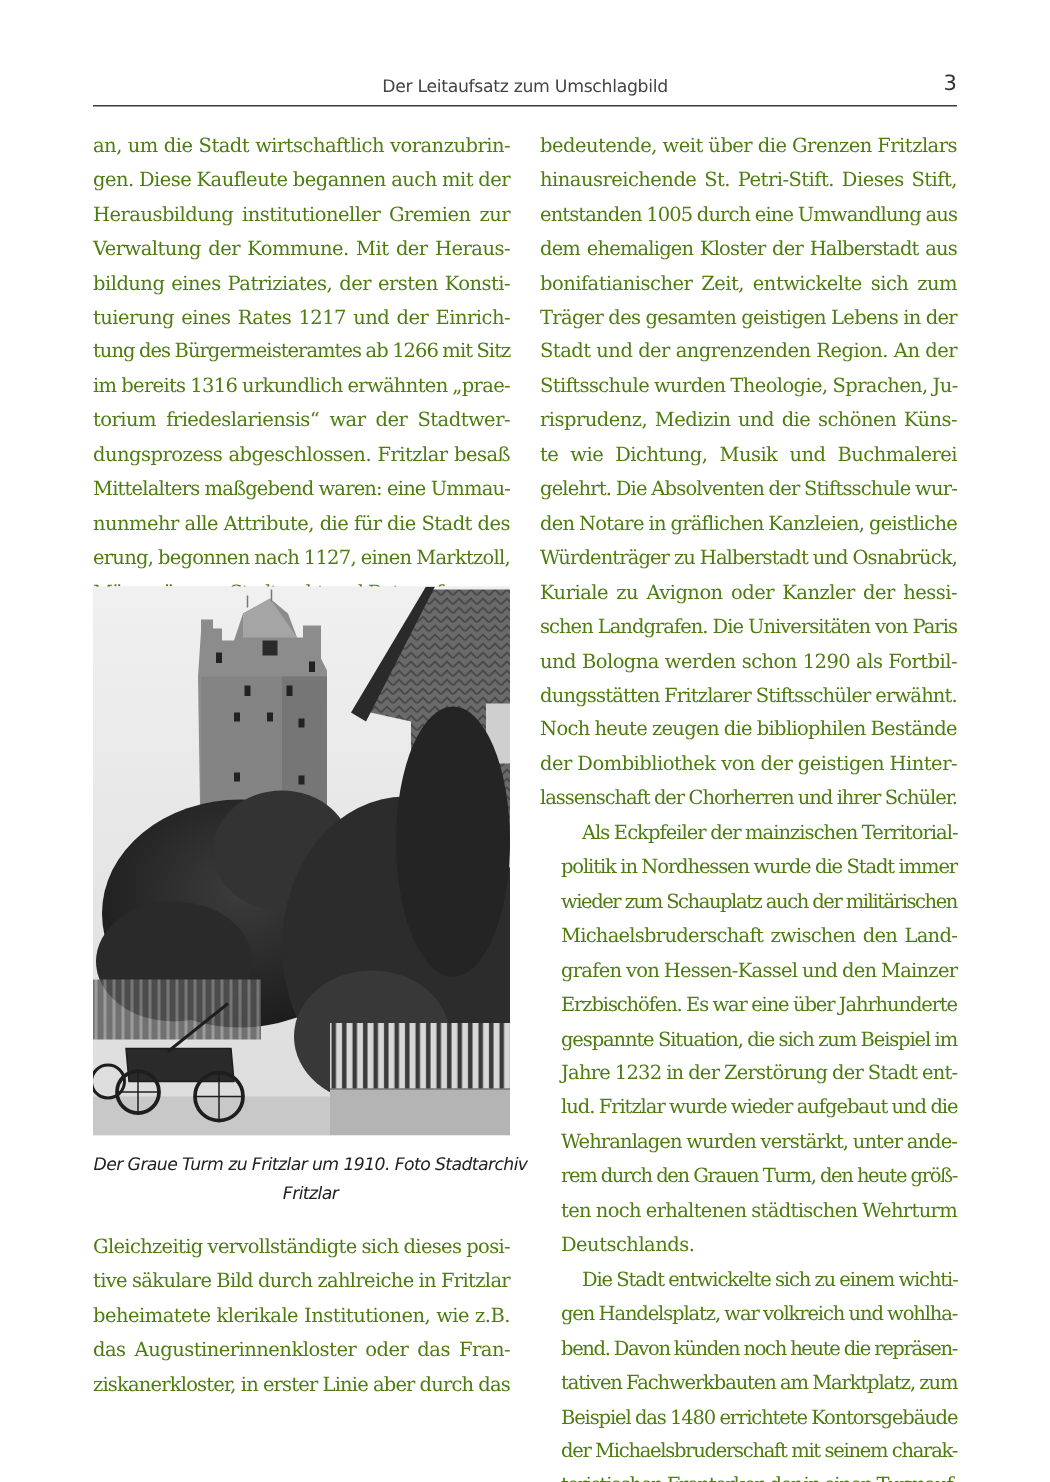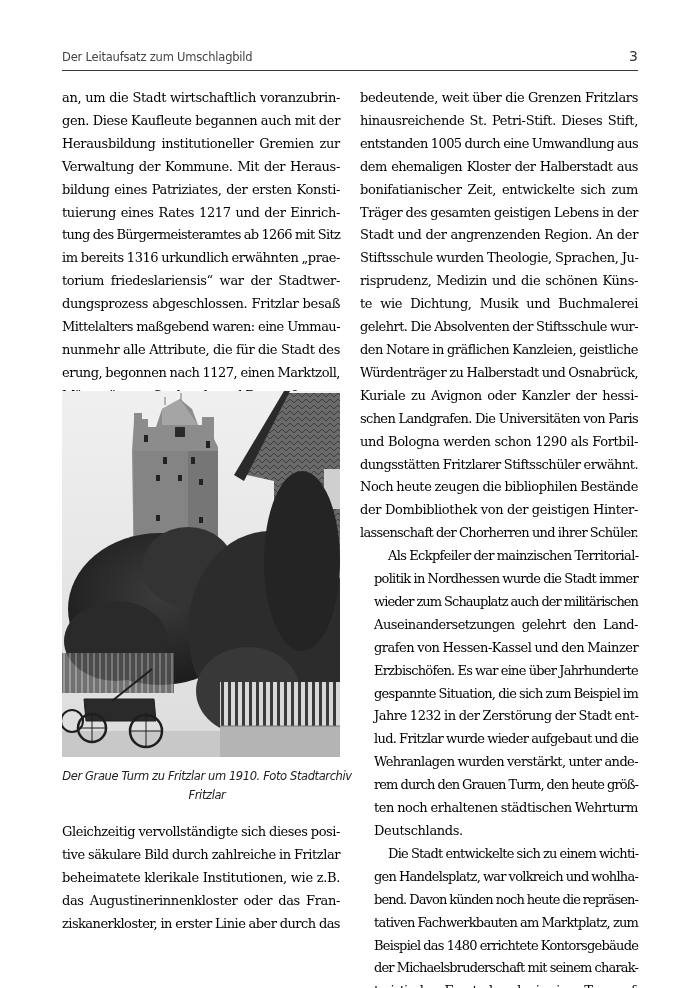--- a/index.html
+++ b/index.html
@@ -2,32 +2,32 @@
 <html><head>
 <meta charset="utf-8">
 <style>
   html, body { margin: 0; padding: 0; background: #ffffff; }
   body { width: 700px; height: 988px; position: relative; overflow: hidden; }
   .running-head {
     position: absolute; left: 62px; top: 48px; width: 576px; height: 22px;
     border-bottom: 1px solid #3a3a3a;
   }
   .running-title {
-    position: absolute; left: 0; right: 0; top: 2px; text-align: left;
+    position: absolute; left: 0; right: 0; top: 2px; text-align: center;
     font-family: "DejaVu Sans", sans-serif; font-size: 11.5px; color: #444;
     letter-spacing: -0.2px;
   }
   .page-number {
     position: absolute; right: 0; top: 0;
     font-family: "DejaVu Sans", sans-serif; font-size: 14px; color: #333;
   }
   .col {
     position: absolute; width: 278px;
     font-family: "DejaVu Serif", serif; font-size: 13px; line-height: 22.9px;
-    color: #000000; text-align: justify; hyphens: manual;
+    color: #4d7c0f; text-align: justify; hyphens: manual;
   }
   .col p { margin: 0; }
   .col p.indent { text-indent: 14px; }
   .left-top { left: 62px; top: 87px; }
   .left-bottom { left: 62px; top: 821px; }
   .right { left: 360px; top: 87px; }
   .line { display: block; text-align-last: justify; white-space: nowrap; letter-spacing: -0.35px; word-spacing: -0.5px; }
   .line.last { text-align-last: left; }
   .photo {
     position: absolute; left: 62px; top: 391px; width: 278px; height: 366px;
@@ -187,21 +187,21 @@
     <span class="line">und Bologna werden schon 1290 als Fortbil-</span>
     <span class="line" style="letter-spacing: -0.55px;">dungsstätten Fritzlarer Stiftsschüler erwähnt.</span>
     <span class="line" style="letter-spacing: -0.45px;">Noch heute zeugen die bibliophilen Bestände</span>
     <span class="line">der Dombibliothek von der geistigen Hinter-</span>
     <span class="line last" style="letter-spacing: -0.7px;">lassenschaft der Chorherren und ihrer Schüler.</span>
   </p>
   <p class="indent">
     <span class="line" style="padding-left: 14px; letter-spacing: -0.65px;">Als Eckpfeiler der mainzischen Territorial-</span>
     <span class="line" style="letter-spacing: -0.75px;">politik in Nordhessen wurde die Stadt immer</span>
     <span class="line" style="letter-spacing: -0.95px;">wieder zum Schauplatz auch der militärischen</span>
-    <span class="line" style="letter-spacing: -0.5px;">Auseinandersetzungen gelehrt den Land-</span>
+    <span class="line" style="letter-spacing: -0.5px;">Michaelsbruderschaft zwischen den Land-</span>
     <span class="line" style="letter-spacing: -0.5px;">grafen von Hessen-Kassel und den Mainzer</span>
     <span class="line" style="letter-spacing: -0.75px;">Erzbischöfen. Es war eine über Jahrhunderte</span>
     <span class="line" style="letter-spacing: -0.75px;">gespannte Situation, die sich zum Beispiel im</span>
     <span class="line" style="letter-spacing: -0.5px;">Jahre 1232 in der Zerstörung der Stadt ent-</span>
     <span class="line" style="letter-spacing: -0.7px;">lud. Fritzlar wurde wieder aufgebaut und die</span>
     <span class="line" style="letter-spacing: -0.6px;">Wehranlagen wurden verstärkt, unter ande-</span>
     <span class="line" style="letter-spacing: -0.9px;">rem durch den Grauen Turm, den heute größ-</span>
     <span class="line" style="letter-spacing: -0.45px;">ten noch erhaltenen städtischen Wehrturm</span>
     <span class="line last">Deutschlands.</span>
   </p>

